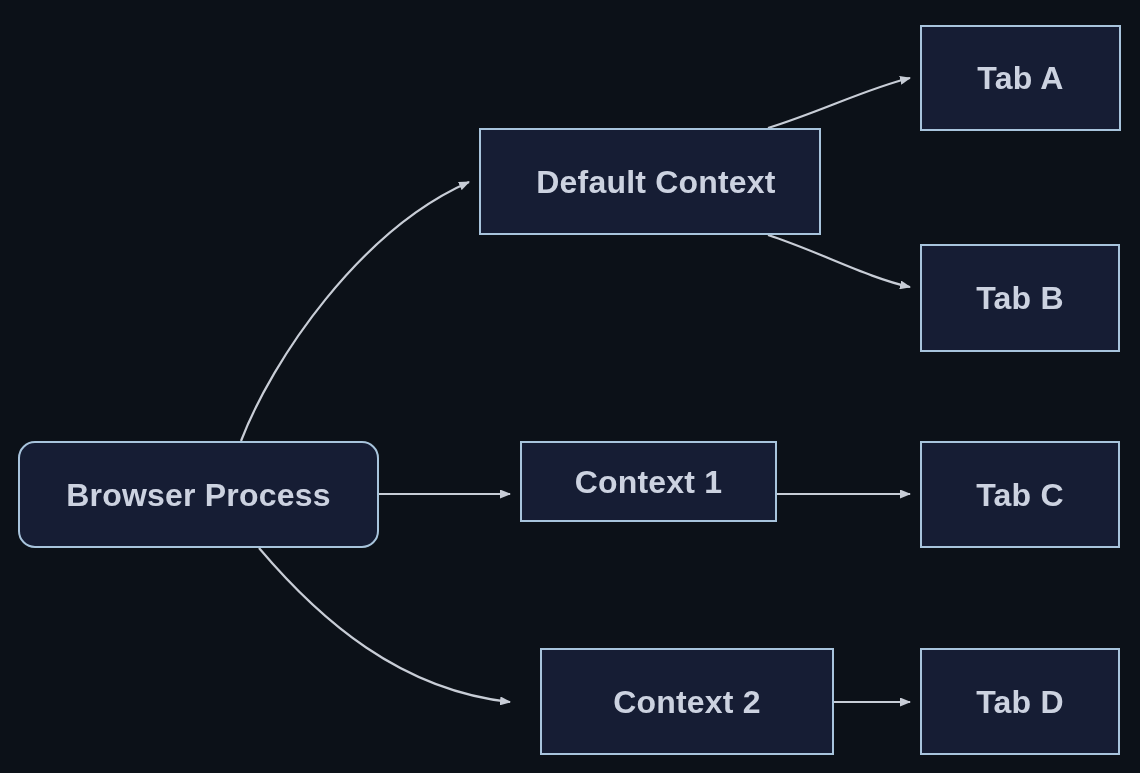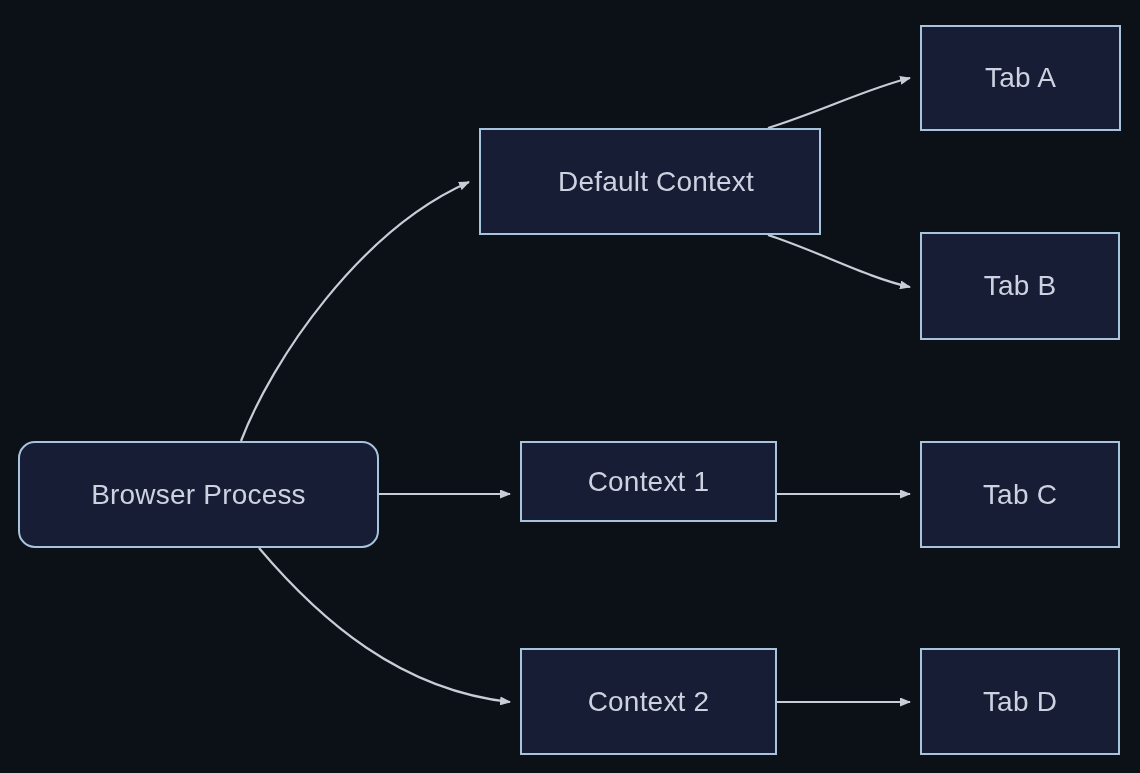--- a/index.html
+++ b/index.html
@@ -25,22 +25,22 @@
   }
   .node {
     position: absolute;
     box-sizing: border-box;
     background: #161d34;
     border: 2px solid #4d7c0f;
     display: flex;
     align-items: center;
     justify-content: center;
     color: #ccd2e0;
-    font-size: 28px;
-    font-weight: 400;
+    font-size: 32px;
+    font-weight: 700;
     letter-spacing: 0.2px;
     line-height: 1;
     white-space: nowrap;
   }
   .node-label {
     display: block;
     pointer-events: none;
   }
 </style>
 </head>
@@ -75,29 +75,29 @@
   </div>
 
   <div class="node" style="left: 479px; top: 128px; width: 342px; height: 107px; background: rgb(22, 29, 52); border-color: rgb(168, 196, 220); color: rgb(204, 210, 224); padding-left: 12px;">
     <span class="node-label">Default Context</span>
   </div>
 
   <div class="node" style="left: 520px; top: 441px; width: 257px; height: 81px; background: rgb(22, 29, 52); border-color: rgb(168, 196, 220); color: rgb(204, 210, 224);">
     <span class="node-label">Context 1</span>
   </div>
 
-  <div class="node" style="left: 520px; top: 648px; width: 257px; height: 107px; background: rgb(22, 29, 52); border-color: rgb(168, 196, 220); color: rgb(204, 210, 224);">
+  <div class="node" style="left: 540px; top: 648px; width: 294px; height: 107px; background: rgb(22, 29, 52); border-color: rgb(168, 196, 220); color: rgb(204, 210, 224);">
     <span class="node-label">Context 2</span>
   </div>
 
   <div class="node" style="left: 920px; top: 25px; width: 201px; height: 106px; background: rgb(22, 29, 52); border-color: rgb(168, 196, 220); color: rgb(204, 210, 224);">
     <span class="node-label">Tab A</span>
   </div>
 
-  <div class="node" style="left: 920px; top: 232px; width: 200px; height: 108px; background: rgb(22, 29, 52); border-color: rgb(168, 196, 220); color: rgb(204, 210, 224);">
+  <div class="node" style="left: 920px; top: 244px; width: 200px; height: 108px; background: rgb(22, 29, 52); border-color: rgb(168, 196, 220); color: rgb(204, 210, 224);">
     <span class="node-label">Tab B</span>
   </div>
 
   <div class="node" style="left: 920px; top: 441px; width: 200px; height: 107px; background: rgb(22, 29, 52); border-color: rgb(168, 196, 220); color: rgb(204, 210, 224);">
     <span class="node-label">Tab C</span>
   </div>
 
   <div class="node" style="left: 920px; top: 648px; width: 200px; height: 107px; background: rgb(22, 29, 52); border-color: rgb(168, 196, 220); color: rgb(204, 210, 224);">
     <span class="node-label">Tab D</span>
   </div>

